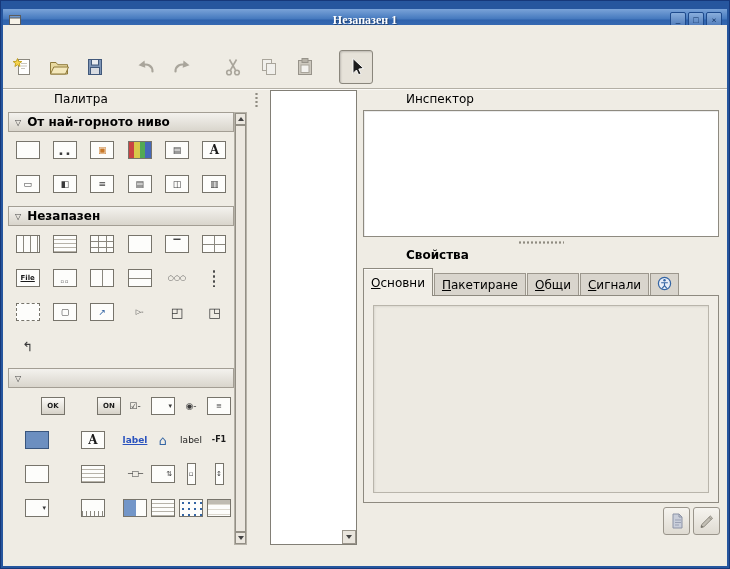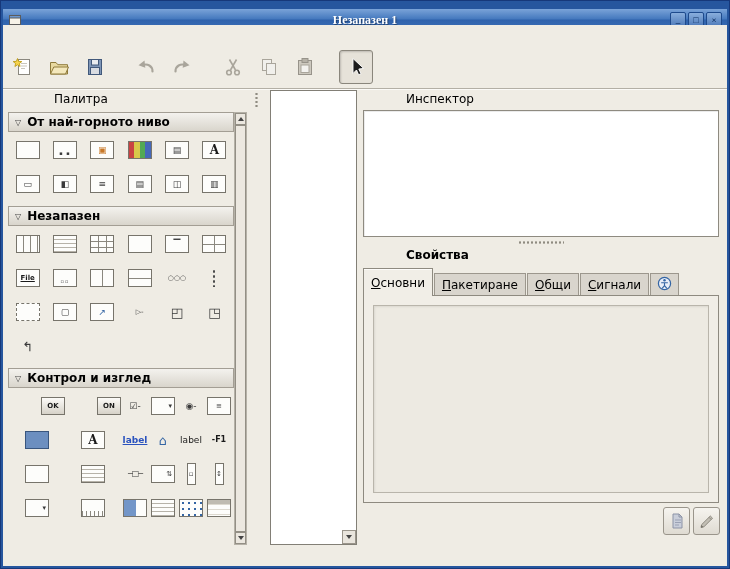--- a/index.html
+++ b/index.html
@@ -321,21 +321,20 @@
         </div>
         <div class="pal-item">
           <span class="pi nobox big">◳</span>
         </div>
         <div class="pal-item">
           <span class="pi nobox big">↰</span>
         </div>
       </div>
       <div class="pal-header">
         <span class="tri">▽</span>
-        <span class="pal-h-label">Контрол и изглед</span>
       </div>
       <div class="pal-grid">
         <div class="pal-item">
           <span class="pi btn3d">OK</span>
         </div>
         <div class="pal-item">
           <span class="pi btn3d">ON</span>
         </div>
         <div class="pal-item">
           <span class="pi nobox">☑-</span>

